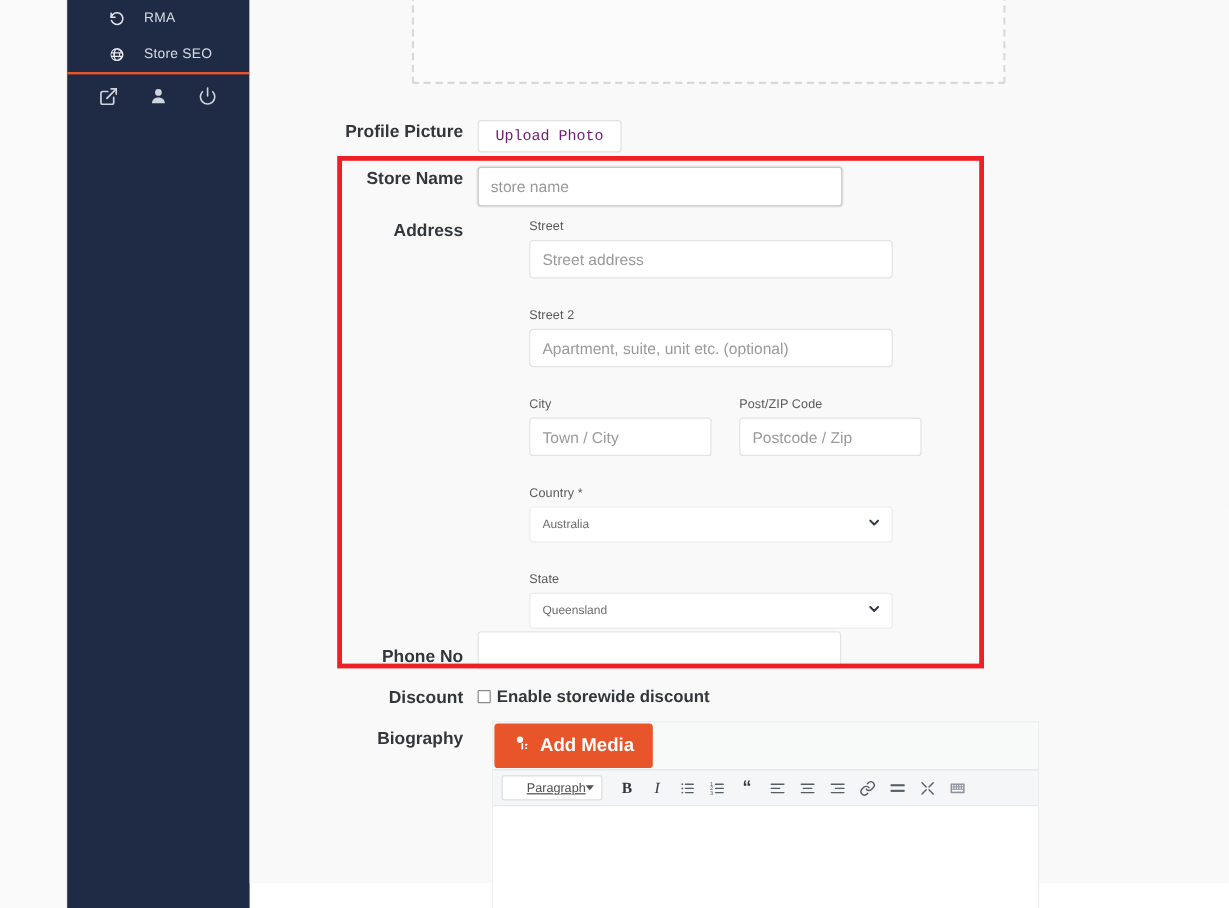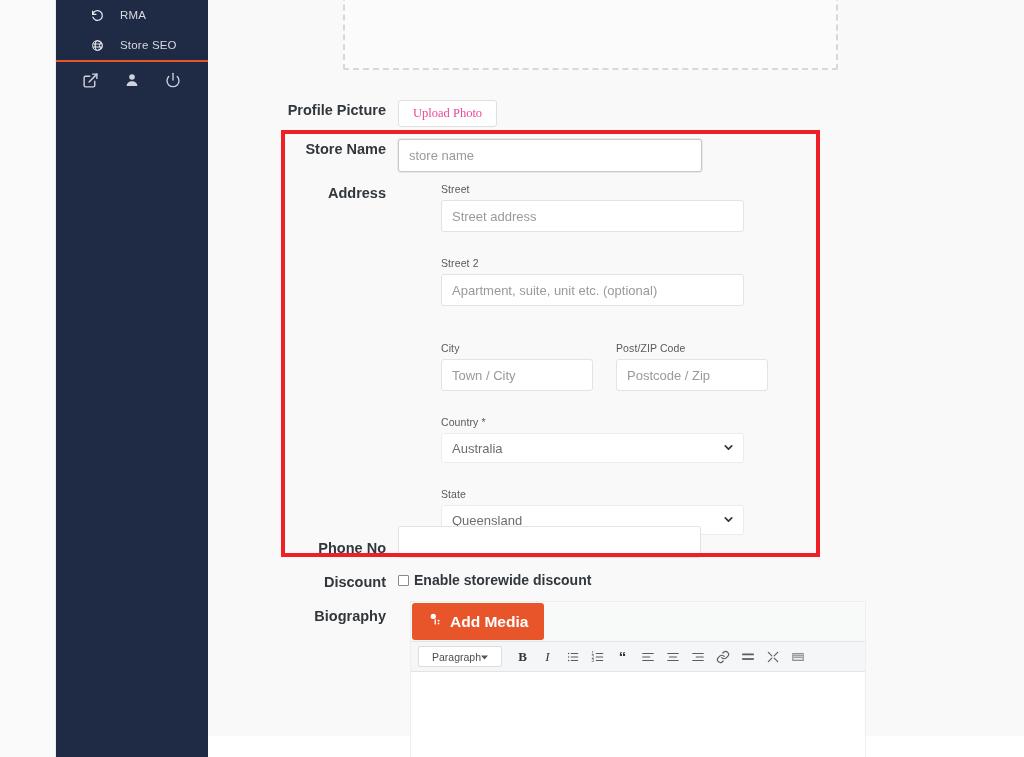--- a/index.html
+++ b/index.html
@@ -71,35 +71,35 @@
     font-size: 13px; color: #2b2b2b; padding: 0 10px;
     font-family: "Liberation Sans", sans-serif;
   }
   .inp::placeholder { color: #9a9a9a; }
   .inp.focused { border-color: #c9c9c9; box-shadow: 0 0 0 1px #e8e8e8; }
   .inp.half { width: 152px; }
 
   .sel {
     display: block; width: 303px; height: 30px;
     border: 1px solid #ececec; border-radius: 3px; background: #ffffff;
-    font-size: 13px; color: #6d6d6d; padding: 0 26px 0 10px;
+    font-size: 10px; color: #6d6d6d; padding: 0 26px 0 10px;
     appearance: none; -webkit-appearance: none;
     font-family: "Liberation Sans", sans-serif;
   }
   .selwrap { position: relative; width: 303px; }
   .selwrap .chev {
     position: absolute; right: 9px; top: 7px; pointer-events: none; color: #2f3542;
   }
 
   .upload-btn {
     display: inline-flex; align-items: center; justify-content: center;
     height: 27px; padding: 0 14px;
     background: #ffffff; border: 1px solid #e0e0e0; border-radius: 3px;
-    font-size: 12.5px; color: #ec4899; cursor: pointer;
-    font-family: Liberation Serif, serif;
+    font-size: 12.5px; color: #701a75; cursor: pointer;
+    font-family: Liberation Mono, monospace;
   }
 
   .chk-line { display: flex; align-items: center; }
   .chk {
     width: 11px; height: 11px; border: 1px solid #8a8a8a; background: #fff;
     border-radius: 1px; margin-right: 5px; flex: none;
   }
   .chk-text { font-size: 14px; font-weight: bold; color: #32373c; }
 
   
@@ -122,21 +122,21 @@
     font-family: "Liberation Sans", sans-serif;
   }
   .mce-toolbar {
     position: absolute; left: 0; top: 39px; width: 454px; height: 31px;
     background: #f5f6f7; border-top: 1px solid #e2e4e7; border-bottom: 1px solid #e2e4e7;
     display: flex; align-items: center; padding-left: 7px; gap: 0;
   }
   .para-sel {
     width: 84px; height: 21px; background: #fff; border: 1px solid #ddd; border-radius: 2px;
     font-size: 10.5px; color: #4d4d4d; display: flex; align-items: center;
-    padding: 0 20px; justify-content: center; margin-right: 8px;
+    padding: 0 20px; justify-content: flex-start; margin-right: 8px; text-decoration: underline;
   }
   .tb-btn {
     width: 25px; height: 24px; display: flex; align-items: center; justify-content: center;
     color: #555d66; cursor: pointer;
   }
   .mce-body {
     position: absolute; left: 0; top: 70px; width: 454px; height: 86px; background: #ffffff;
   }
 </style>
 </head>
@@ -213,21 +213,21 @@
     <div class="row" style="left:0; top:183px;gap:43px;">
       <div class="flabel">Address</div>
       <div class="fbody">
 
         <div class="sublabel">Street</div>
         <input class="inp" type="text" placeholder="Street address" style="">
 
         <div class="sublabel" style="margin-top:25px;">Street 2</div>
         <input class="inp" type="text" placeholder="Apartment, suite, unit etc. (optional)" style="">
 
-        <div style="display:flex; gap:23px; margin-top:36px;">
+        <div style="display:flex; gap:23px; margin-top:25px;">
           <div>
             <div class="sublabel">City</div>
             <input class="inp half" type="text" placeholder="Town / City" style="">
           </div>
           <div>
             <div class="sublabel">Post/ZIP Code</div>
             <input class="inp half" type="text" placeholder="Postcode / Zip" style="">
           </div>
         </div>
 

